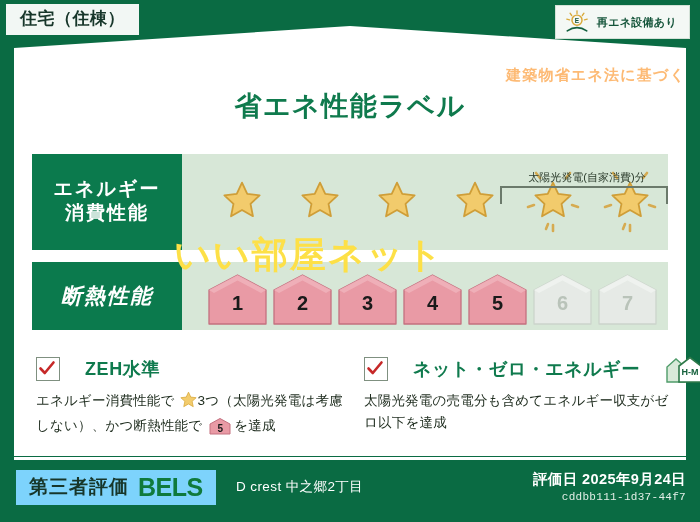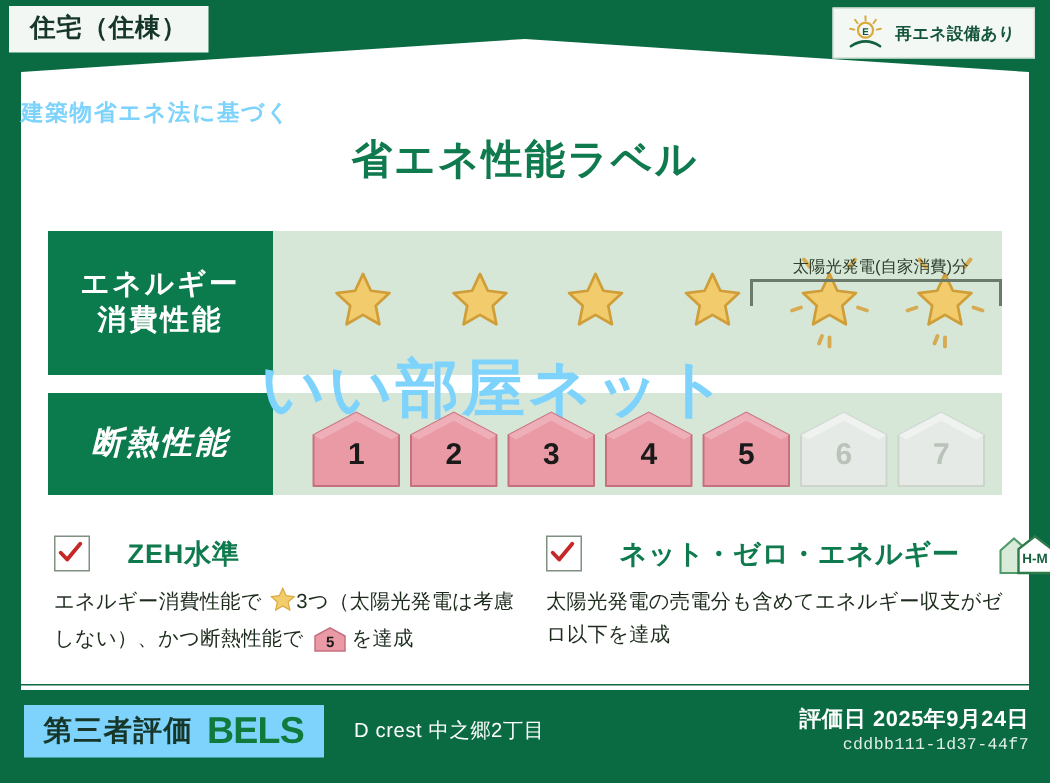--- a/index.html
+++ b/index.html
@@ -45,22 +45,22 @@
     clip-path:polygon(50% 0%, 100% 22px, 100% 100%, 0% 100%, 0% 22px);
     z-index:3;
   }
   .panel-inner{
     position:absolute;
     left:14px;top:26px;width:672px;height:430px;
     z-index:4;
   }
   
   .sub-title{
-    position:absolute;top:40px;left:0;width:672px;text-align:left;
-    font-size:15px;font-weight:bold;color:#7dd3fc;letter-spacing:1.2px;
+    position:absolute;top:40px;left:0;width:672px;text-align:right;
+    font-size:15px;font-weight:bold;color:#fdba74;letter-spacing:1.2px;
   }
   .main-title{
     position:absolute;top:62px;left:0;width:672px;text-align:center;
     font-size:27px;font-weight:bold;color:#0f7a4d;letter-spacing:1.5px;
   }
   
   .band{
     position:absolute;left:18px;width:636px;
     background:#d7e7d7;
   }
@@ -72,21 +72,21 @@
     display:flex;align-items:center;justify-content:center;
     text-align:center;
     font-weight:bold;letter-spacing:2px;
     line-height:1.28;
   }
   .band-label.energy{top:128px;width:150px;height:96px;font-size:19px;font-family:Liberation Mono, monospace;}
   .band-label.insul{top:236px;width:150px;height:68px;font-size:21px;font-style:italic;}
   
   .watermark{
     position:absolute;left:160px;top:205px;width:430px;
-    font-size:42px;font-weight:bold;color:#7dd3fc;
+    font-size:36px;font-weight:bold;color:#fde047;
     letter-spacing:2px;z-index:2;pointer-events:none;
     white-space:nowrap;
   }
   
   .stars-wrap{
     position:absolute;left:186px;top:128px;width:468px;height:96px;
     display:flex;align-items:center;gap:2px;padding-left:4px;
     box-sizing:border-box;z-index:5;
   }
   .star-cell{position:relative;width:76px;height:90px;}

